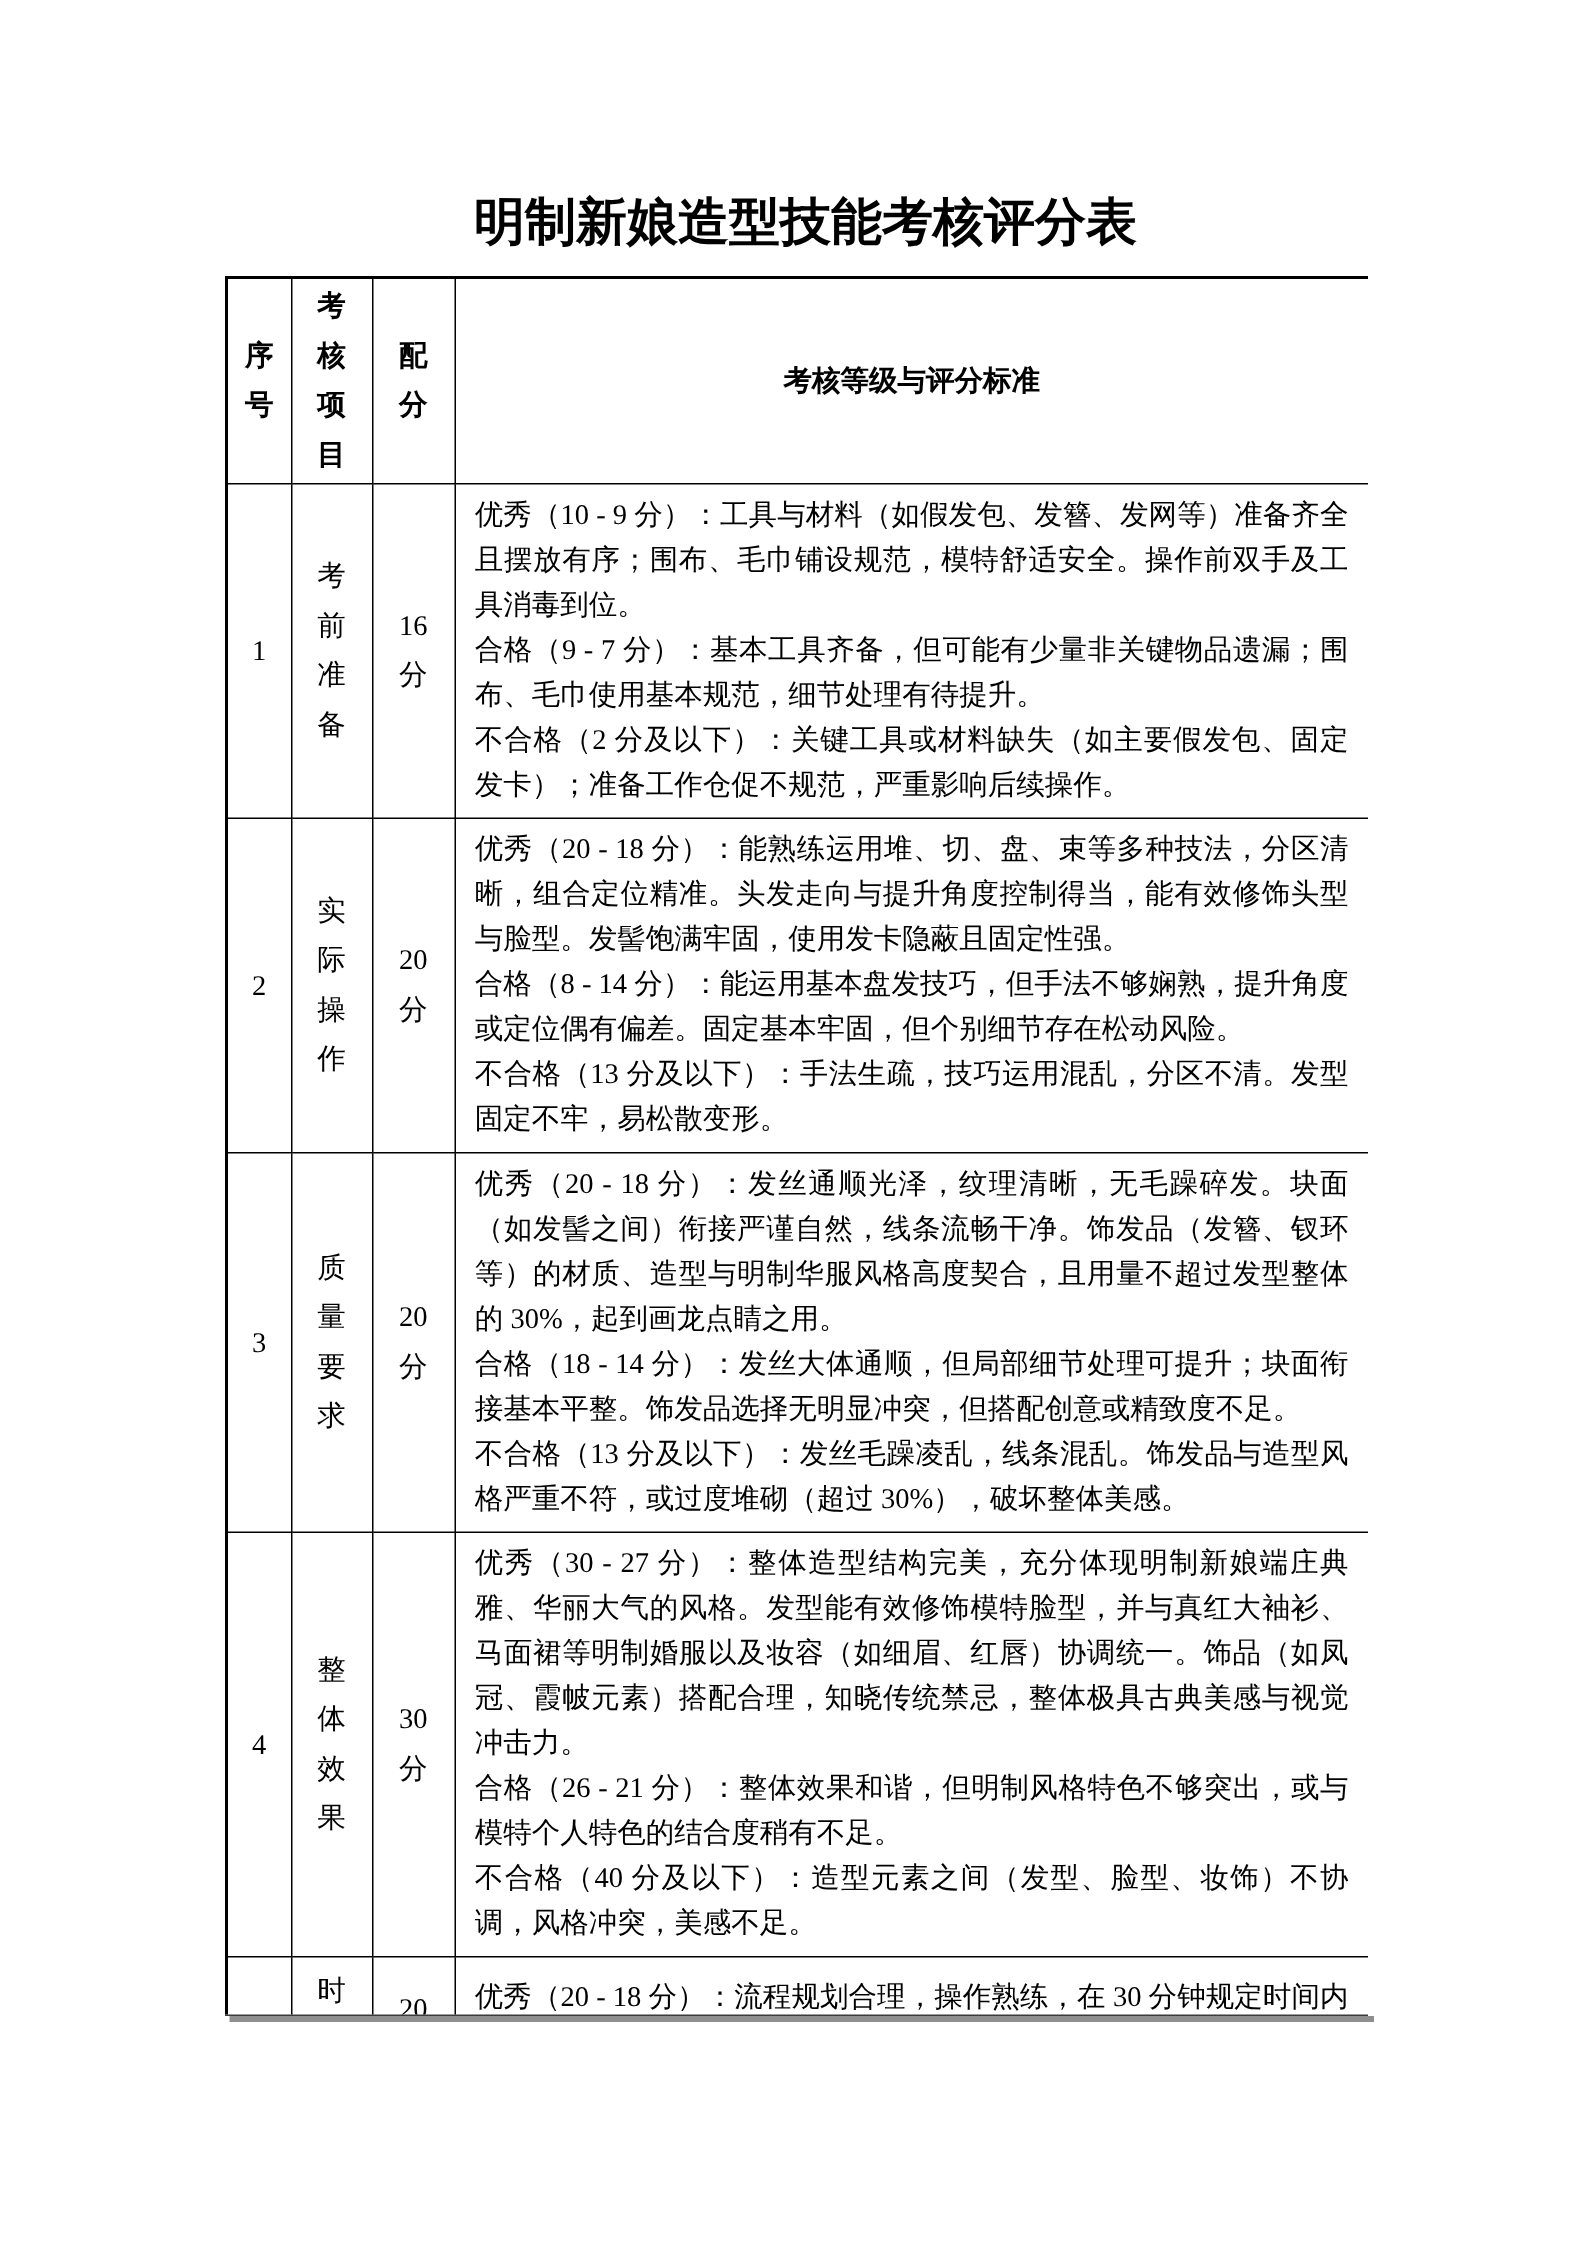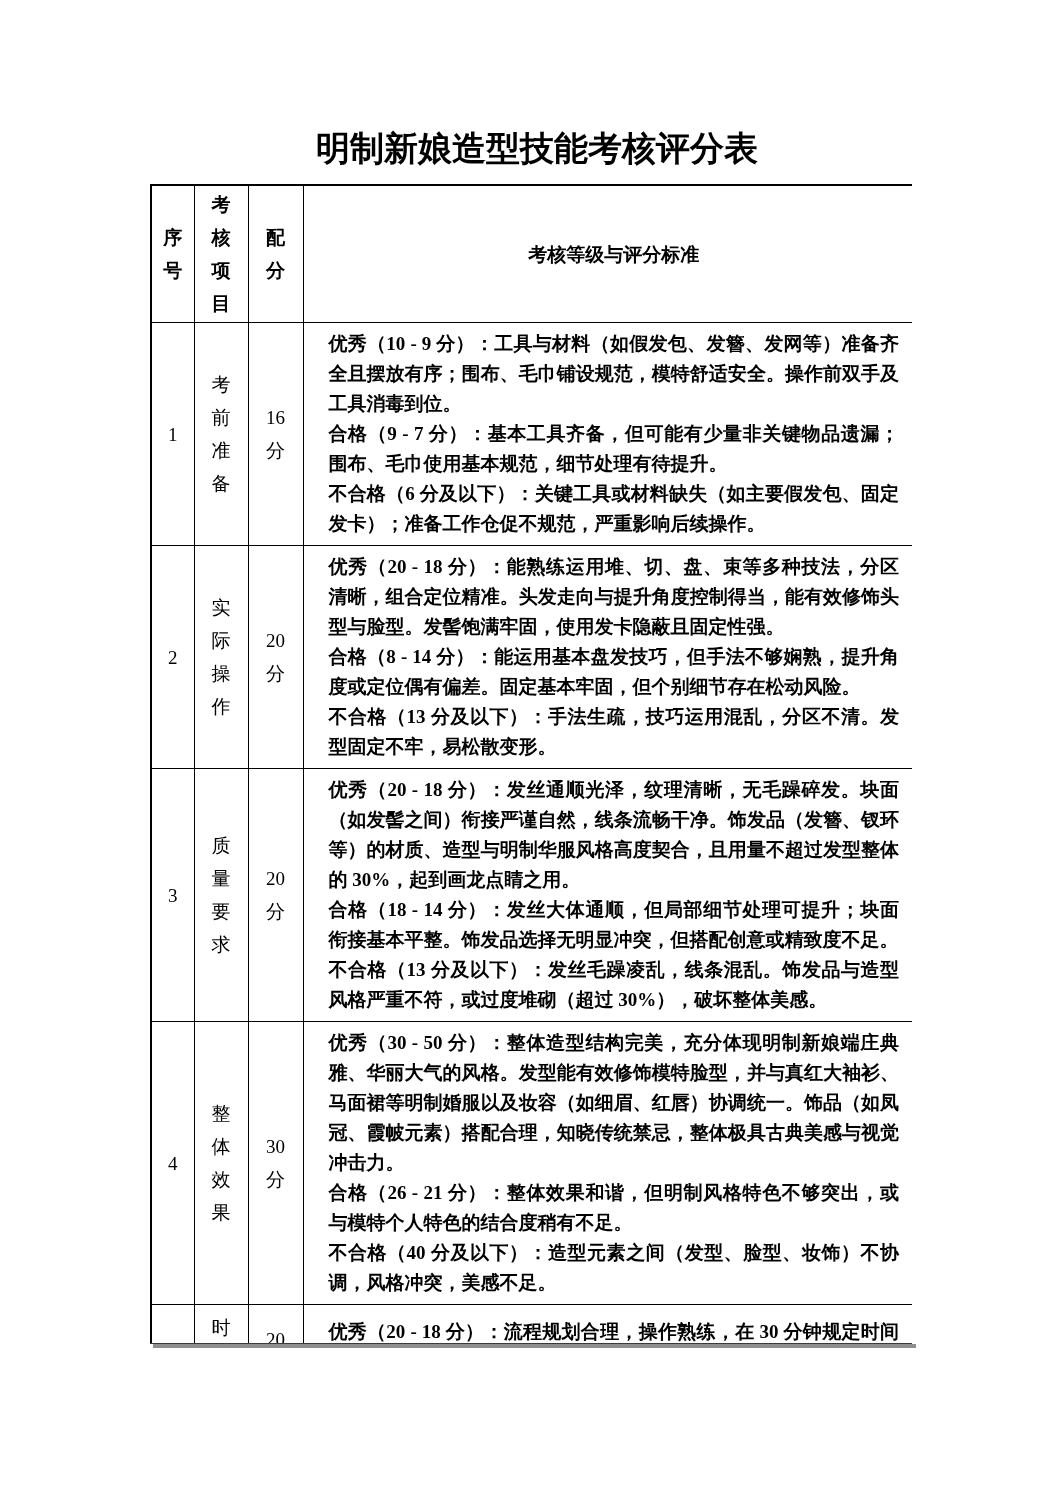--- a/index.html
+++ b/index.html
@@ -67,26 +67,25 @@
     text-align: center;
     vertical-align: middle;
     white-space: pre-line;
     line-height: 33px;
     padding: 2px 2px;
   }
   td.cell-crit {
     vertical-align: middle;
     text-align: justify;
     line-height: 30px;
-    padding: 6px 13px 6px 25px;
+    padding: 6px 13px 6px 13px;
   }
   td.cell-crit p {
     margin: 0;
     text-align: justify;
-    font-weight: bold;
   }
   tr.hdr td {
     font-weight: bold;
   }
   tr.hdr td.cell-crit {
     text-align: center;
     vertical-align: middle;
     line-height: 33px;
   }
   tr.hdr  { height: 131px; }
@@ -135,21 +134,21 @@
           <td class="cell-num">1</td>
           <td class="cell-item">考
 前
 准
 备</td>
           <td class="cell-score">16
 分</td>
           <td class="cell-crit">
             <p>优秀（10 - 9 分）：工具与材料（如假发包、发簪、发网等）准备齐全且摆放有序；围布、毛巾铺设规范，模特舒适安全。操作前双手及工具消毒到位。</p>
             <p>合格（9 - 7 分）：基本工具齐备，但可能有少量非关键物品遗漏；围布、毛巾使用基本规范，细节处理有待提升。</p>
-            <p>不合格（6 分及以下）：关键工具或材料缺失（如主要假发包、固定发卡）；准备工作仓促不规范，严重影响后续操作。</p>
+            <p>不合格（2 分及以下）：关键工具或材料缺失（如主要假发包、固定发卡）；准备工作仓促不规范，严重影响后续操作。</p>
           </td>
         </tr>
 
         <tr class="r2">
           <td class="cell-num">2</td>
           <td class="cell-item">实
 际
 操
 作</td>
           <td class="cell-score">20
@@ -178,21 +177,21 @@
 
         <tr class="r4">
           <td class="cell-num">4</td>
           <td class="cell-item">整
 体
 效
 果</td>
           <td class="cell-score">30
 分</td>
           <td class="cell-crit">
-            <p>优秀（30 - 50 分）：整体造型结构完美，充分体现明制新娘端庄典雅、华丽大气的风格。发型能有效修饰模特脸型，并与真红大袖衫、马面裙等明制婚服以及妆容（如细眉、红唇）协调统一。饰品（如凤冠、霞帔元素）搭配合理，知晓传统禁忌，整体极具古典美感与视觉冲击力。</p>
+            <p>优秀（30 - 27 分）：整体造型结构完美，充分体现明制新娘端庄典雅、华丽大气的风格。发型能有效修饰模特脸型，并与真红大袖衫、马面裙等明制婚服以及妆容（如细眉、红唇）协调统一。饰品（如凤冠、霞帔元素）搭配合理，知晓传统禁忌，整体极具古典美感与视觉冲击力。</p>
             <p>合格（26 - 21 分）：整体效果和谐，但明制风格特色不够突出，或与模特个人特色的结合度稍有不足。</p>
             <p>不合格（40 分及以下）：造型元素之间（发型、脸型、妆饰）不协调，风格冲突，美感不足。</p>
           </td>
         </tr>
 
         <tr class="r5">
           <td class="cell-num">5</td>
           <td class="cell-item">时
 间
 定</td>

